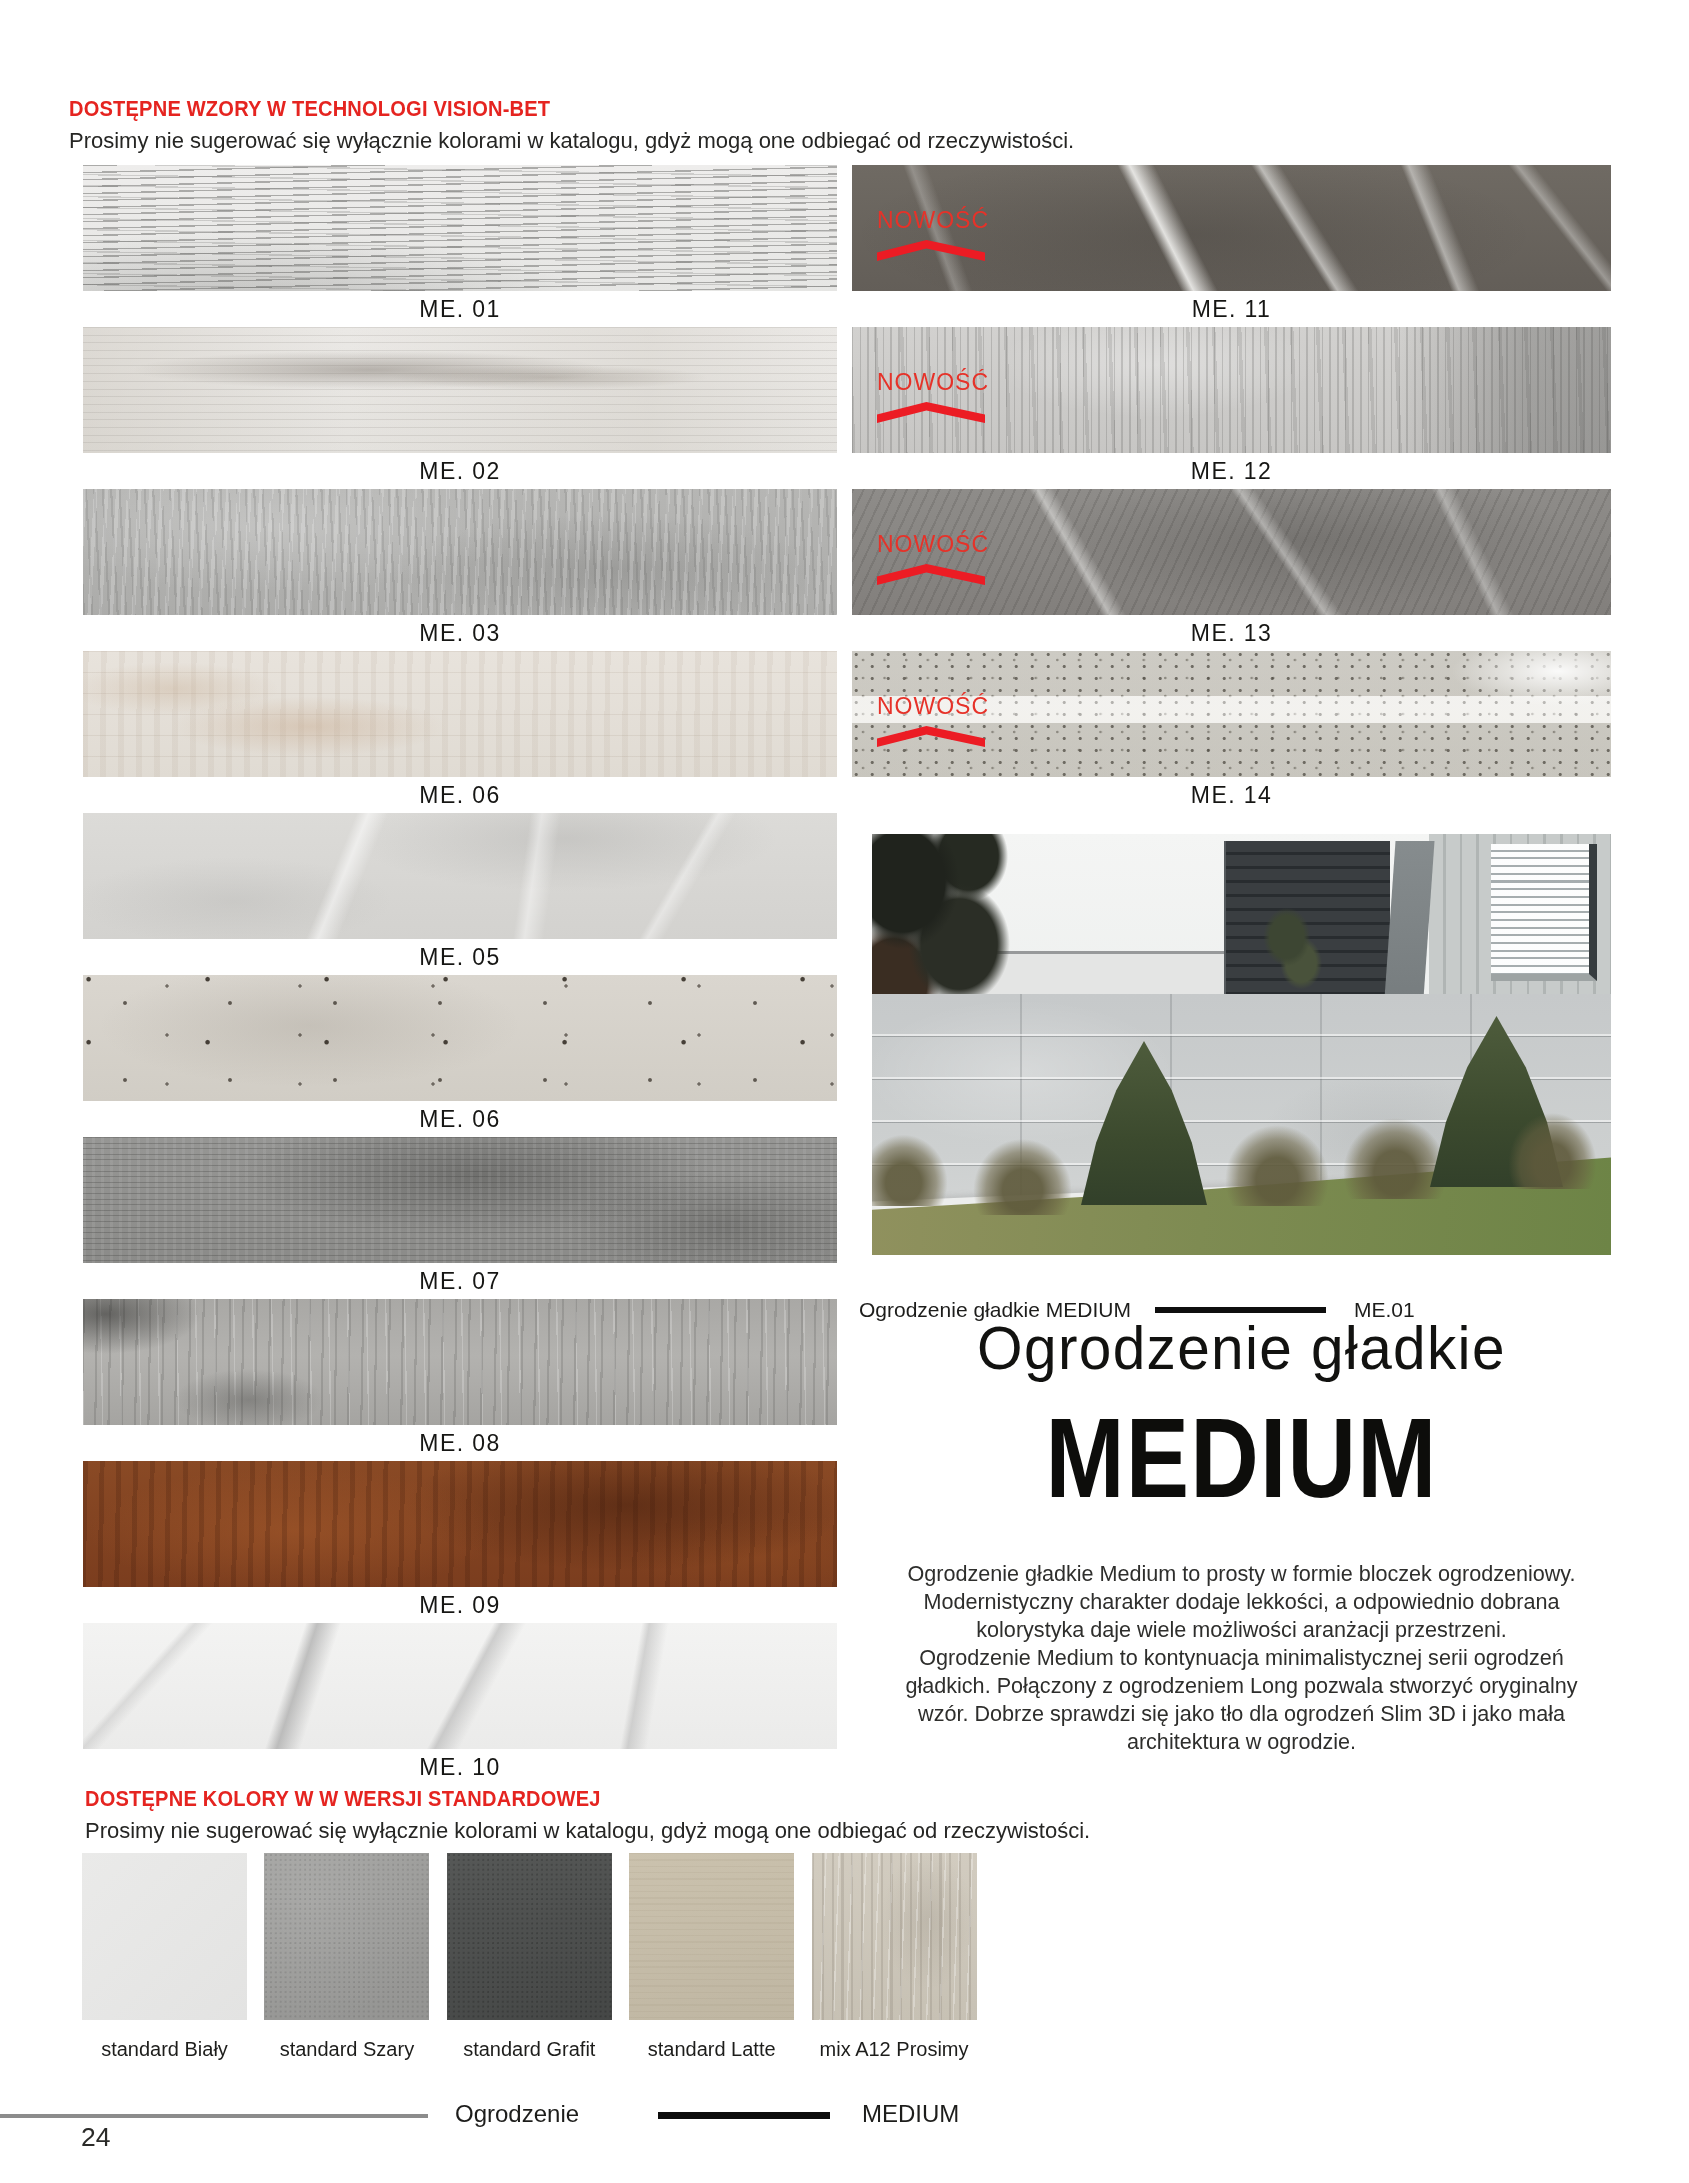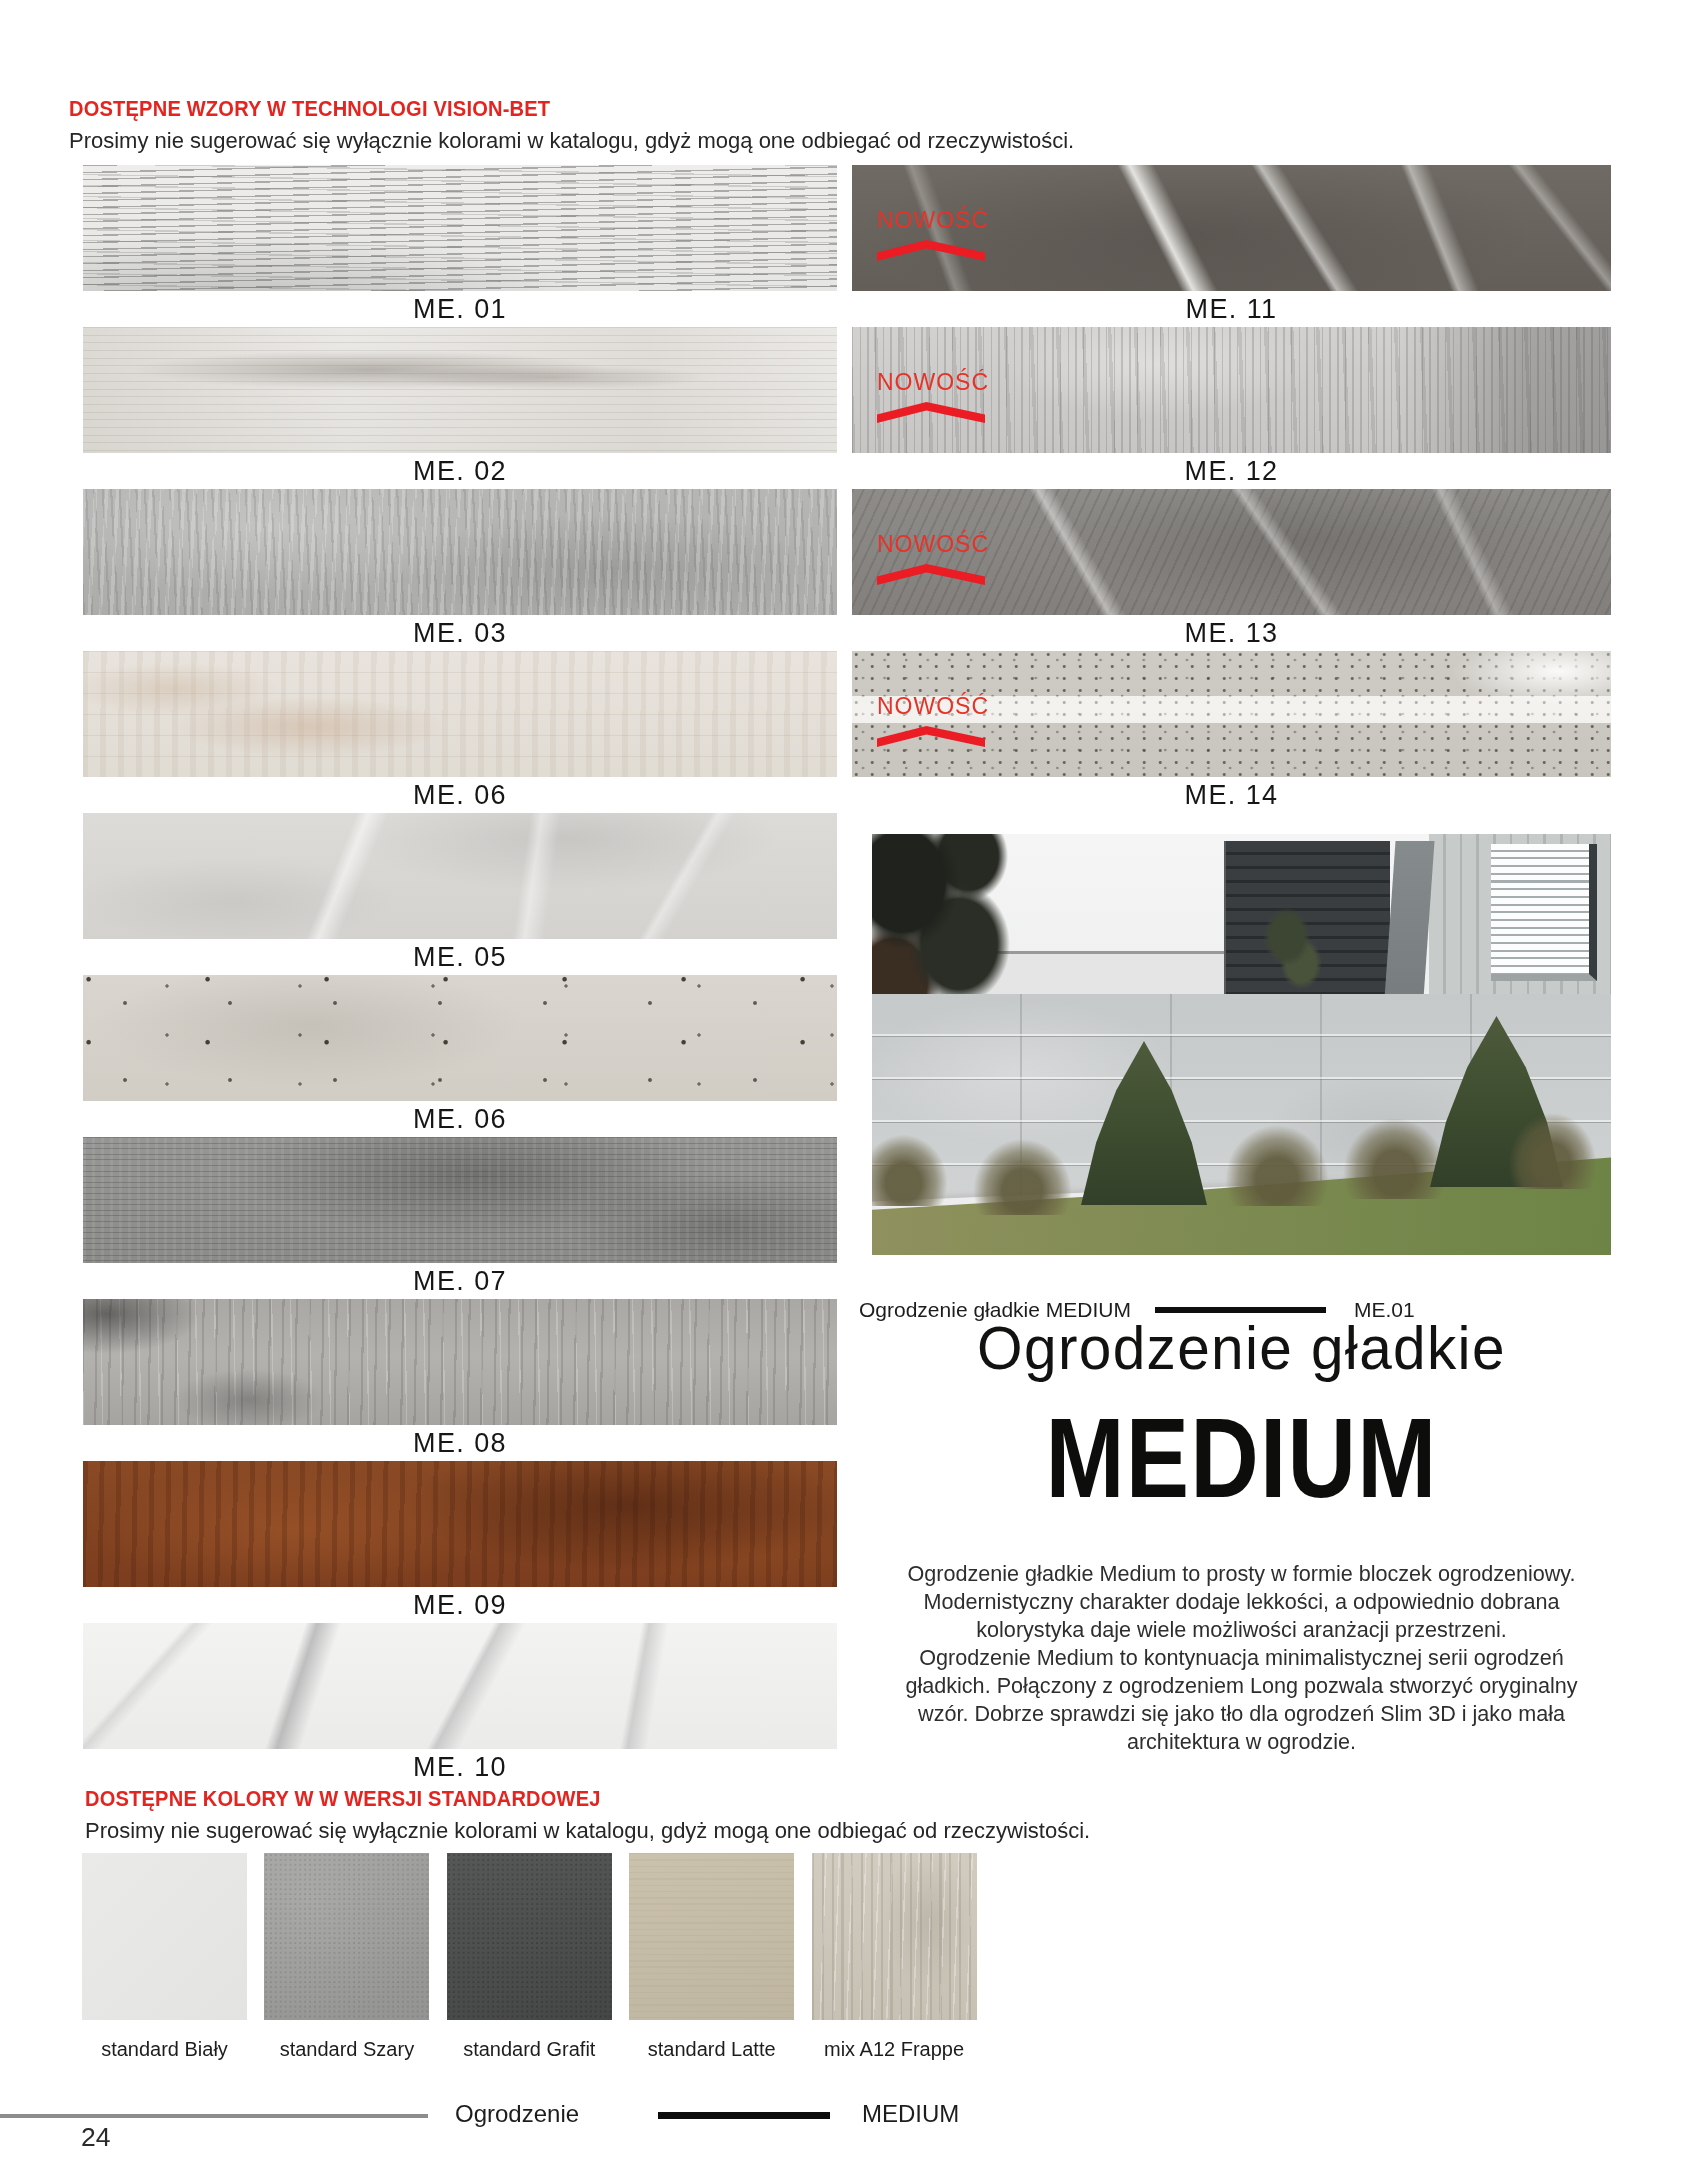--- a/index.html
+++ b/index.html
@@ -22,21 +22,21 @@
   #colors-head{position:absolute;left:85px;top:1786px;}
 
   
   .col{position:absolute;top:165px;display:flex;flex-direction:column;}
   #left-col{left:83px;width:754px;}
   #right-col{left:852px;width:759px;}
   .sample{height:162px;position:relative;}
   .strip{height:126px;width:100%;position:relative;overflow:hidden;}
   .slabel{
     height:36px;display:flex;align-items:center;justify-content:center;
-    font-size:27px;letter-spacing:1.4px;color:#161614;
+    font-size:23px;letter-spacing:1.4px;color:#161614;
   }
 
   
   .new-badge{position:absolute;left:25px;top:42px;width:119px;}
   .new-text{display:block;font-size:23px;letter-spacing:1px;color:#e63229;font-weight:400;}
   .chev{display:block;margin-top:5.6px;width:108px;height:21px;fill:#ec1c24;}
 
   
   .tex-me01{background:
     radial-gradient(90% 120% at 20% 120%, rgba(70,70,68,.28), transparent 55%),
@@ -408,21 +408,21 @@
       <div class="swatch">
     <div class="chip sw-grafit"></div>
     <div class="clabel">standard Grafit</div>
   </div>
       <div class="swatch">
     <div class="chip sw-latte"></div>
     <div class="clabel">standard Latte</div>
   </div>
       <div class="swatch">
     <div class="chip sw-frappe"></div>
-    <div class="clabel">mix A12 Frappe</div>
+    <div class="clabel">mix A12 Prosimy</div>
   </div>
     </div>
 
   <div class="rule-gray"></div>
   <span id="footer-series">Ogrodzenie</span>
   <div class="rule-black"></div>
   <span id="footer-product">MEDIUM</span>
   <span id="page-number">24</span>
 
 </div>

